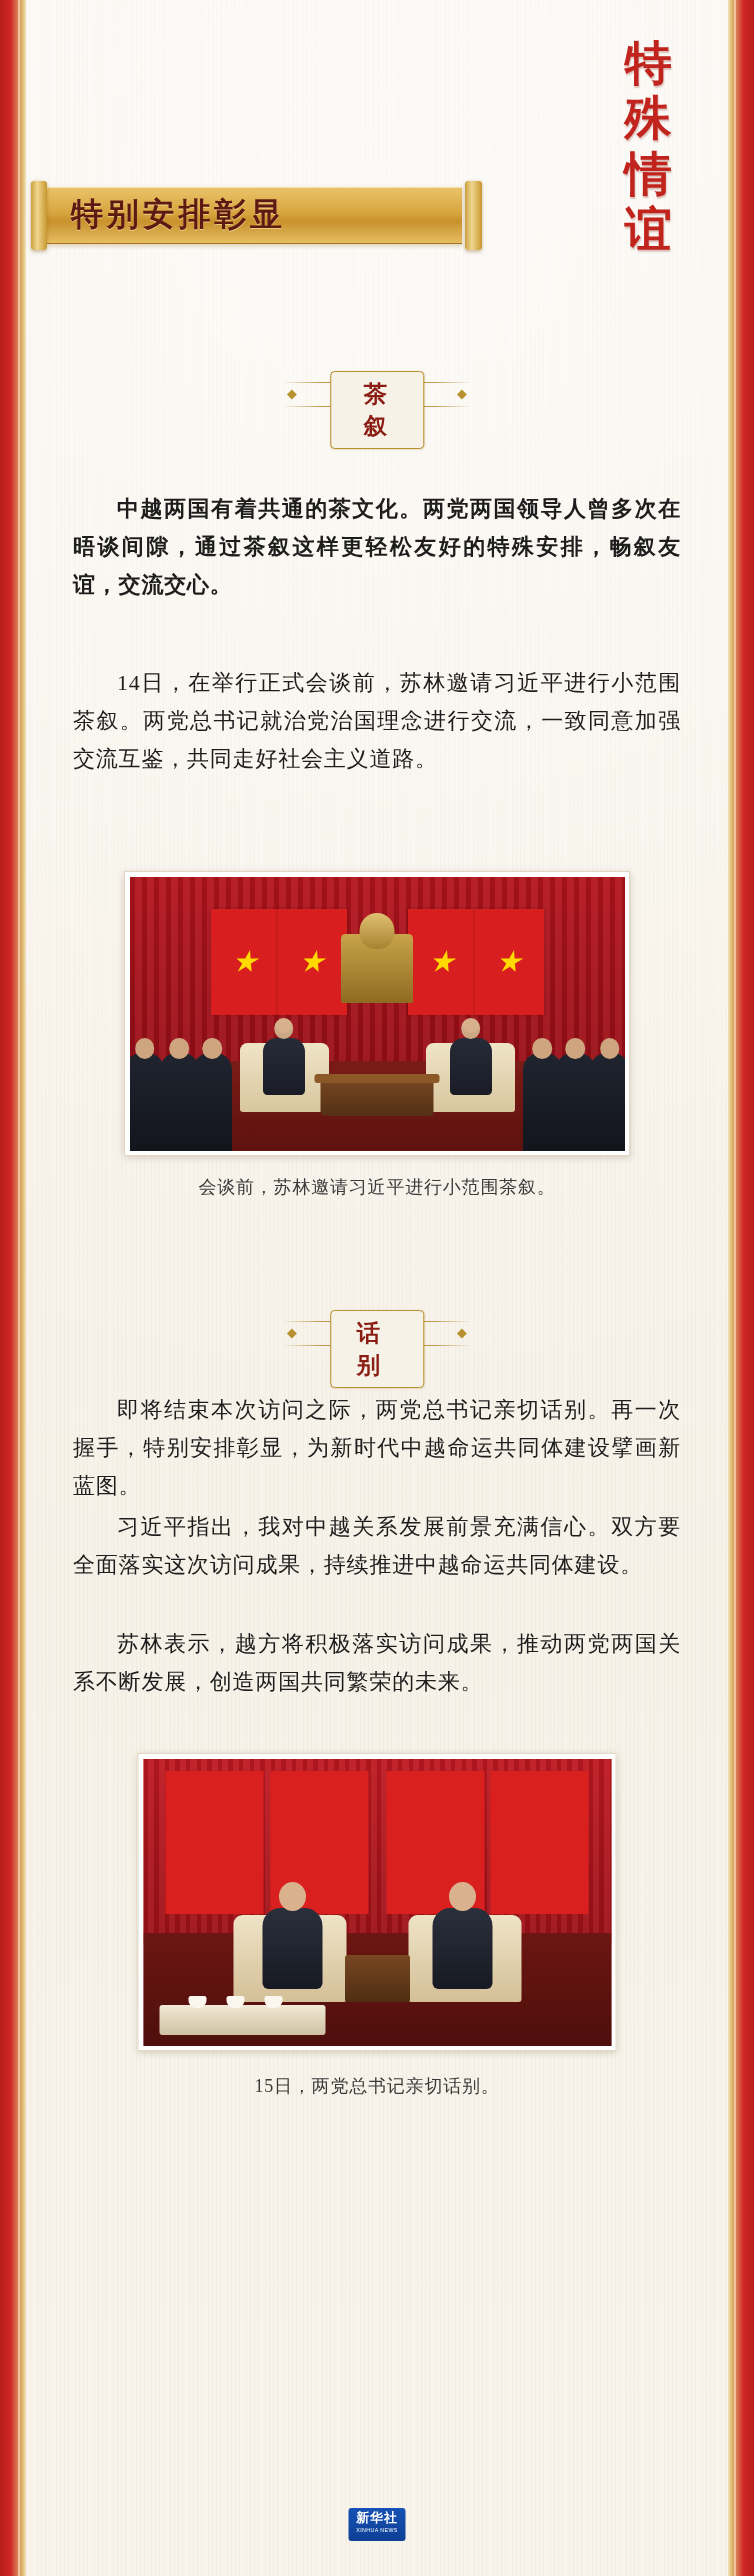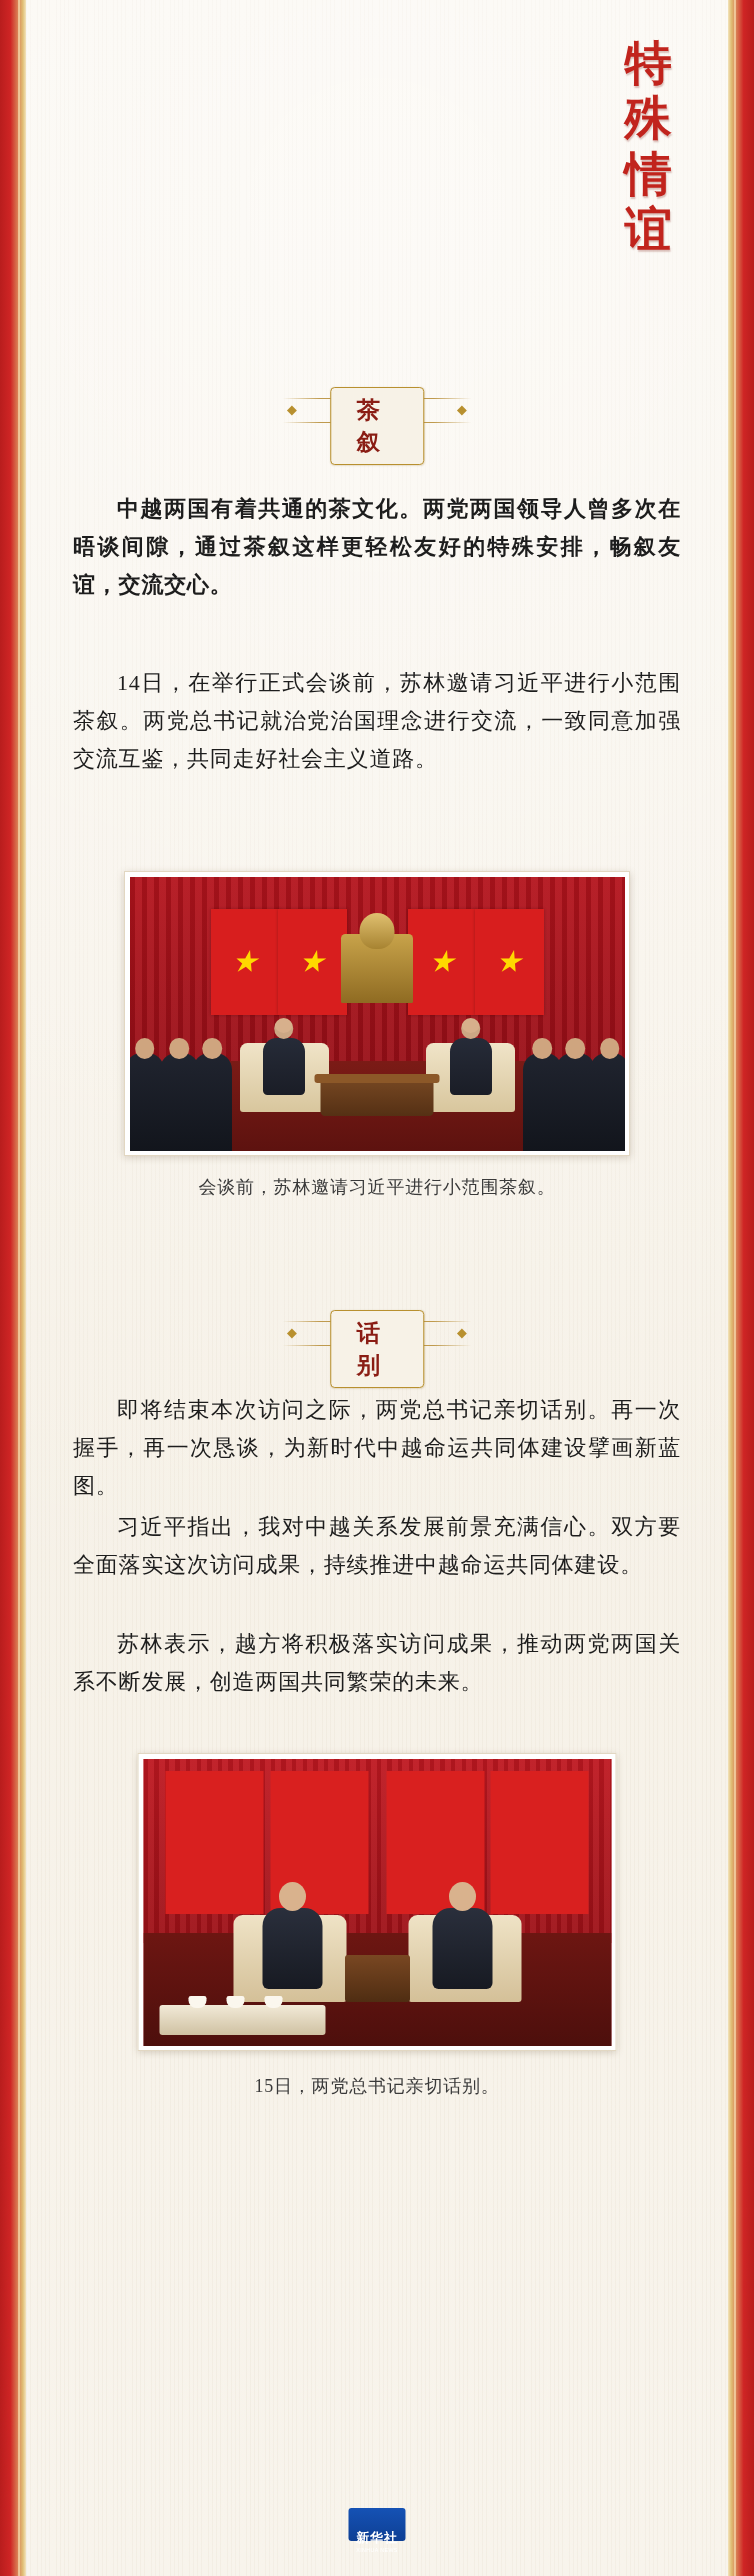--- a/index.html
+++ b/index.html
@@ -415,21 +415,21 @@
     background: linear-gradient(180deg, #1552b5 0%, #0e3f94 100%);
     border-radius: 3px;
     color: #ffffff;
     text-align: center;
   }
   .footer-logo .cn {
     display: block;
     font-size: 13px;
     font-weight: 700;
     letter-spacing: 0.8px;
-    margin-top: 21px;
+    margin-top: 1px;
   }
   .footer-logo .en {
     display: block;
     font-size: 5.3px;
     letter-spacing: 0.4px;
     font-family: "Liberation Sans", sans-serif;
   }
 </style>
 </head>
 <body>
@@ -445,22 +445,28 @@
 
   <div class="content">
 
     <div class="vertical-title">
       <span>特</span>
       <span>殊</span>
       <span>情</span>
       <span>谊</span>
     </div>
 
-
-    <div class="section-heading" style="top: 387px;">
+    <div class="scroll-banner">
+      <div class="scroll-body"></div>
+      <div class="scroll-cap left"></div>
+      <div class="scroll-cap right"></div>
+      <div class="scroll-text">特别安排彰显</div>
+    </div>
+
+    <div class="section-heading" style="top: 371px; text-align: center;">
       <div class="bar"></div>
       <div class="bar bottom"></div>
       <div class="corner l"></div>
       <div class="corner r"></div>
       <div class="pill">茶叙</div>
     </div>
 
     <div class="para" style="top: 490px; font-weight: bold;">中越两国有着共通的茶文化。两党两国领导人曾多次在晤谈间隙，通过茶叙这样更轻松友好的特殊安排，畅叙友谊，交流交心。</div>
     <div class="para" style="top: 664px;">14日，在举行正式会谈前，苏林邀请习近平进行小范围茶叙。两党总书记就治党治国理念进行交流，一致同意加强交流互鉴，共同走好社会主义道路。</div>
 
@@ -505,21 +511,21 @@
     <div class="caption" style="top: 1175px;">会谈前，苏林邀请习近平进行小范围茶叙。</div>
 
     <div class="section-heading" style="top: 1310px;">
       <div class="bar"></div>
       <div class="bar bottom"></div>
       <div class="corner l"></div>
       <div class="corner r"></div>
       <div class="pill">话别</div>
     </div>
 
-    <div class="para" style="top: 1391px;">即将结束本次访问之际，两党总书记亲切话别。再一次握手，再一次恳谈，为新时代中越命运共同体建设擘画新蓝图。</div>
+    <div class="para" style="top: 1391px;">即将结束本次访问之际，两党总书记亲切话别。再一次握手，特别安排彰显，为新时代中越命运共同体建设擘画新蓝图。</div>
     <div class="para" style="top: 1508px;">习近平指出，我对中越关系发展前景充满信心。双方要全面落实这次访问成果，持续推进中越命运共同体建设。</div>
     <div class="para" style="top: 1625px;">苏林表示，越方将积极落实访问成果，推动两党两国关系不断发展，创造两国共同繁荣的未来。</div>
 
     <div class="photo-frame" style="top: 1753px;">
       <div class="photo p2">
         <div class="wall"></div>
         <div class="bigflag b1"><i class="star"></i></div>
         <div class="bigflag b2"><i class="star"></i></div>
         <div class="bigflag b3"><i class="star"></i></div>
         <div class="bigflag b4"><i class="star"></i></div>

